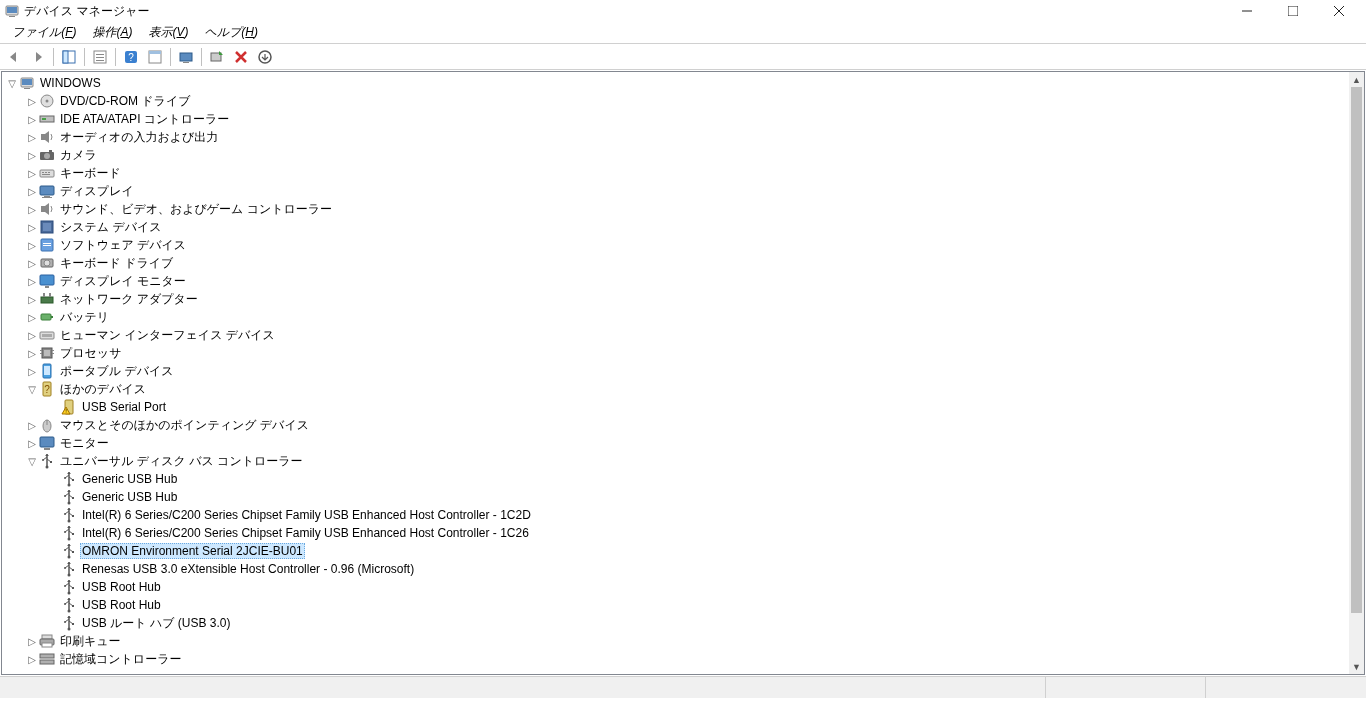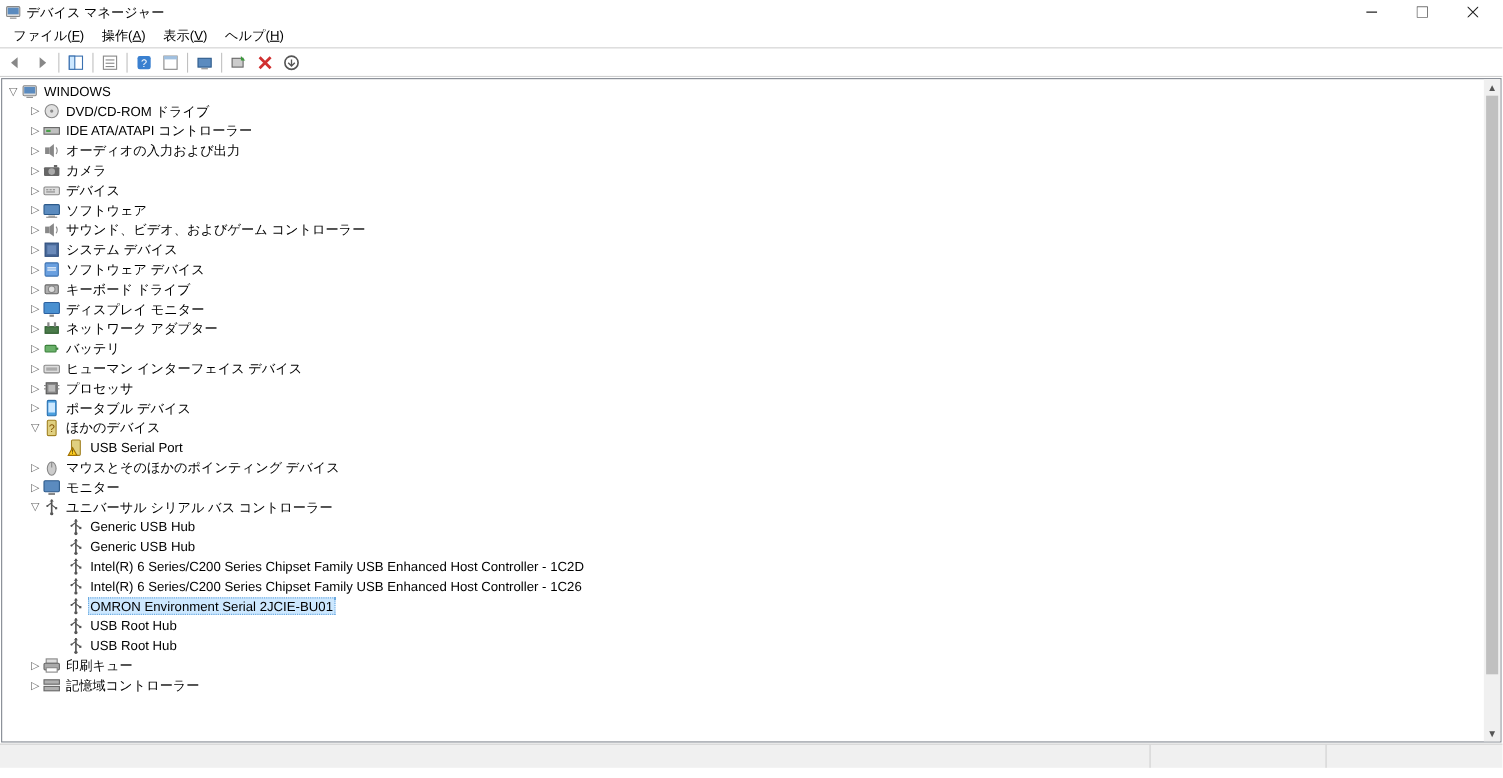--- a/index.html
+++ b/index.html
@@ -7,21 +7,21 @@
 
 
 .titlebar { height:22px; display:flex; align-items:center; padding:0 4px; font-size:12px; color:#000; }
 .titlebar .app-icon { width:16px; height:16px; margin-right:4px; display:flex; align-items:center; justify-content:center; }
 .titlebar .title-text { flex:1; }
 .titlebar .win-controls { display:flex; }
 .titlebar .win-btn { width:46px; height:22px; display:flex; align-items:center; justify-content:center; color:#222; }
 .titlebar .win-btn svg { width:10px; height:10px; stroke:#222; stroke-width:1; fill:none; }
 
 
-.menubar { height:22px; display:flex; align-items:flex-start; padding:0 4px; font-size:12px; border-bottom:1px solid #d0d0d0; }
+.menubar { height:22px; display:flex; align-items:flex-start; padding:0 4px; font-size:12px; border-bottom:1px solid #d0d0d0;font-style:italic; }
 .menubar .menu-item { padding:2px 8px; cursor:default; }
 .menubar .menu-item .ul { text-decoration:underline; }
 
 
 .toolbar { height:26px; display:flex; align-items:center; padding:0 2px; border-bottom:1px solid #d0d0d0; gap:0; }
 .toolbar .tb-btn { width:22px; height:22px; margin:0 1px; display:flex; align-items:center; justify-content:center; border:1px solid transparent; }
 .toolbar .tb-sep { width:1px; height:18px; background:#c0c0c0; margin:0 3px; }
 
 
 .tree-wrap { position:relative; height:604px; border:1px solid #828790; margin:1px; overflow:hidden; }
@@ -315,30 +315,30 @@
         </span>
         <span class="node-label">カメラ</span>
       </div>
       <div class="row" style="padding-left:24px">
         <span class="expander">▷</span>
         <span class="dev-icon">
           <svg class="ico-svg">
             <use href="#i-keyboard"></use>
           </svg>
         </span>
-        <span class="node-label">デバイス</span>
+        <span class="node-label">キーボード</span>
       </div>
       <div class="row" style="padding-left:24px">
         <span class="expander">▷</span>
         <span class="dev-icon">
           <svg class="ico-svg">
             <use href="#i-computer"></use>
           </svg>
         </span>
-        <span class="node-label">ソフトウェア</span>
+        <span class="node-label">ディスプレイ</span>
       </div>
       <div class="row" style="padding-left:24px">
         <span class="expander">▷</span>
         <span class="dev-icon">
           <svg class="ico-svg">
             <use href="#i-audio"></use>
           </svg>
         </span>
         <span class="node-label">サウンド、ビデオ、およびゲーム コントローラー</span>
       </div>
@@ -458,21 +458,21 @@
         </span>
         <span class="node-label">モニター</span>
       </div>
       <div class="row" style="padding-left:24px">
         <span class="expander">▽</span>
         <span class="dev-icon">
           <svg class="ico-svg">
             <use href="#i-usb"></use>
           </svg>
         </span>
-        <span class="node-label">ユニバーサル シリアル バス コントローラー</span>
+        <span class="node-label">ユニバーサル ディスク バス コントローラー</span>
       </div>
       <div class="row" style="padding-left:58px">
         <span class="dev-icon">
           <svg class="ico-svg">
             <use href="#i-usb"></use>
           </svg>
         </span>
         <span class="node-label">Generic USB Hub</span>
       </div>
       <div class="row" style="padding-left:58px">
@@ -506,29 +506,45 @@
           </svg>
         </span>
         <span class="node-label selected">OMRON Environment Serial 2JCIE-BU01</span>
       </div>
       <div class="row" style="padding-left:58px">
         <span class="dev-icon">
           <svg class="ico-svg">
             <use href="#i-usb"></use>
           </svg>
         </span>
+        <span class="node-label">Renesas USB 3.0 eXtensible Host Controller - 0.96 (Microsoft)</span>
+      </div>
+      <div class="row" style="padding-left:58px">
+        <span class="dev-icon">
+          <svg class="ico-svg">
+            <use href="#i-usb"></use>
+          </svg>
+        </span>
         <span class="node-label">USB Root Hub</span>
       </div>
       <div class="row" style="padding-left:58px">
         <span class="dev-icon">
           <svg class="ico-svg">
             <use href="#i-usb"></use>
           </svg>
         </span>
         <span class="node-label">USB Root Hub</span>
+      </div>
+      <div class="row" style="padding-left:58px">
+        <span class="dev-icon">
+          <svg class="ico-svg">
+            <use href="#i-usb"></use>
+          </svg>
+        </span>
+        <span class="node-label">USB ルート ハブ (USB 3.0)</span>
       </div>
       <div class="row" style="padding-left:24px">
         <span class="expander">▷</span>
         <span class="dev-icon">
           <svg class="ico-svg">
             <use href="#i-printer"></use>
           </svg>
         </span>
         <span class="node-label">印刷キュー</span>
       </div>

